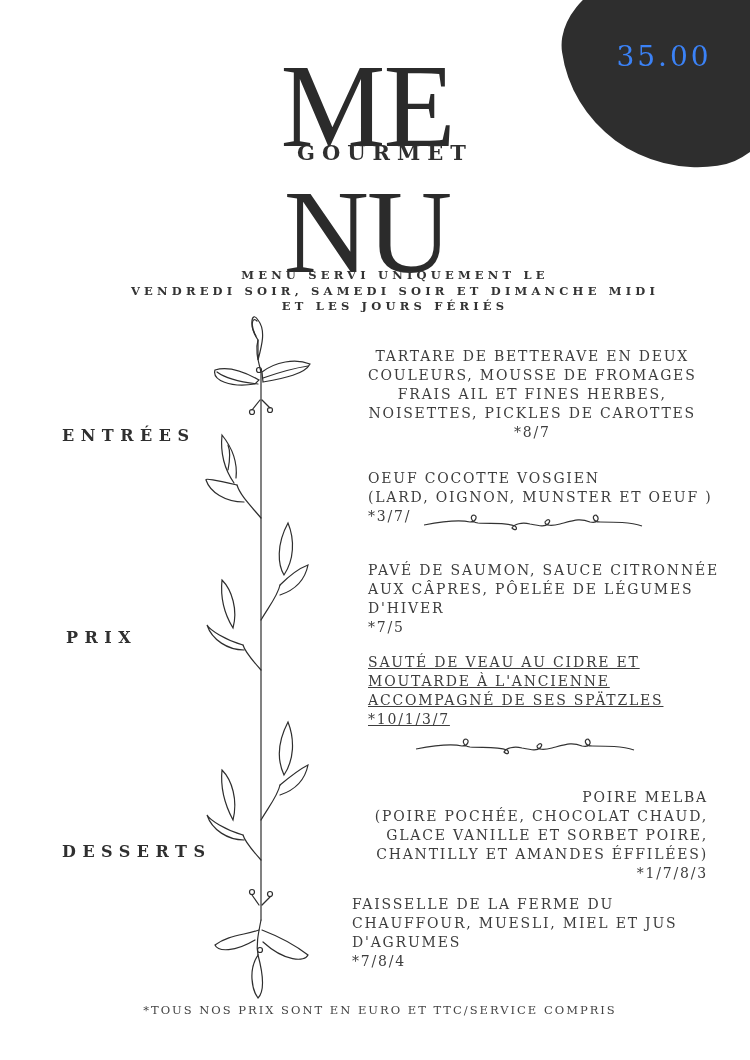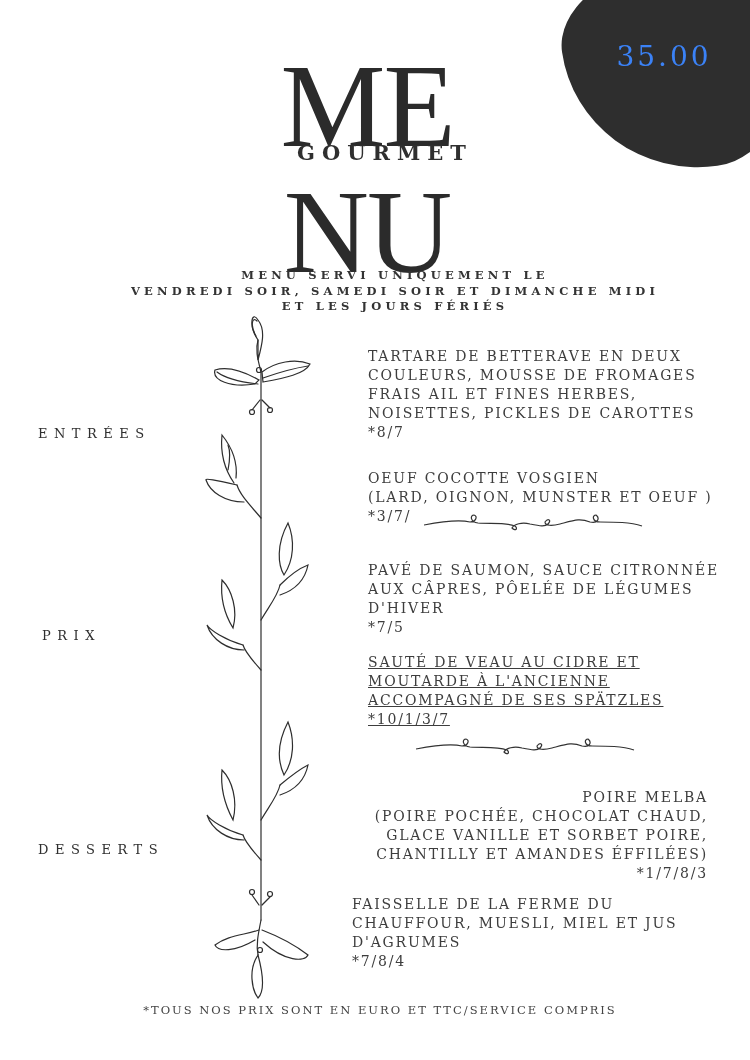--- a/index.html
+++ b/index.html
@@ -26,22 +26,22 @@
   .gourmet {
     position:absolute; top:140px; left:0; width:770px; text-align:center;
     font-family:"DejaVu Serif", serif; font-weight:bold; font-size:21px; letter-spacing:7px; color:#2f2f2f;
   }
   .subtitle {
     position:absolute; top:268px; left:0; width:790px; text-align:center;
     font-family:"DejaVu Serif", serif; font-weight:bold; font-size:11.5px; letter-spacing:4.2px;
     line-height:15.5px; color:#333;
   }
   .section-label {
-    position:absolute; font-family:"DejaVu Serif", serif; font-weight:normal; font-size:13px;
-    letter-spacing:6.5px; color:#2f2f2f;
+    position:absolute; font-family:"DejaVu Serif", serif; font-weight:bold; font-size:16px;
+    letter-spacing:6.5px; color:#2f2f2f;margin-left:24px;
   }
   .dish {
     position:absolute; font-family:"DejaVu Serif", serif; font-size:14px; letter-spacing:1.8px;
     line-height:19px; color:#3d3d3d; white-space:pre-line;
   }
   .dish.center { text-align:right; }
   .footer {
     position:absolute; top:1003px; left:0; width:760px; text-align:center;
     font-family:"DejaVu Serif", serif; font-size:11.5px; letter-spacing:2px; color:#444;
   }
@@ -107,21 +107,21 @@
   <path d="M259 905 L252 895"></path>
     <circle cx="252" cy="892" r="2.5"></circle>
   <path d="M262 905 L270 897"></path>
     <circle cx="270" cy="894" r="2.5"></circle>
 </svg>
 
 <div class="section-label" style="left:38px; top:426px;">ENTRÉES</div>
 <div class="section-label" style="left:42px; top:628px;">PRIX</div>
 <div class="section-label" style="left:38px; top:842px;">DESSERTS</div>
 
-<div class="dish" style="left:368px; top:347px;">TARTARE DE BETTERAVE EN DEUX
+<div class="dish" style="left:368px; top:347px;text-align:center;">TARTARE DE BETTERAVE EN DEUX
 COULEURS, MOUSSE DE FROMAGES
 FRAIS AIL ET FINES HERBES,
 NOISETTES, PICKLES DE CAROTTES
 *8/7</div>
 <div class="dish" style="left:368px; top:469px;">OEUF COCOTTE VOSGIEN
 (LARD, OIGNON, MUNSTER ET OEUF )
 *3/7/</div>
 
 <svg class="deco" width="750" height="1060" fill="none" stroke="#333" stroke-width="1.2">
   <path d="M424 525 C450 520 462 520 470 522 C476 522 478 516 474 515 C470 515 470 522 478 523 C490 524 505 522 515 526 C518 528 516 532 512 528 C514 524 522 522 530 524 C540 526 545 527 548 524 C552 520 548 518 545 522 C545 526 552 526 560 524 C575 520 580 518 590 522 C598 524 600 518 596 515 C592 515 592 522 600 522 C615 522 630 522 642 526"></path>

